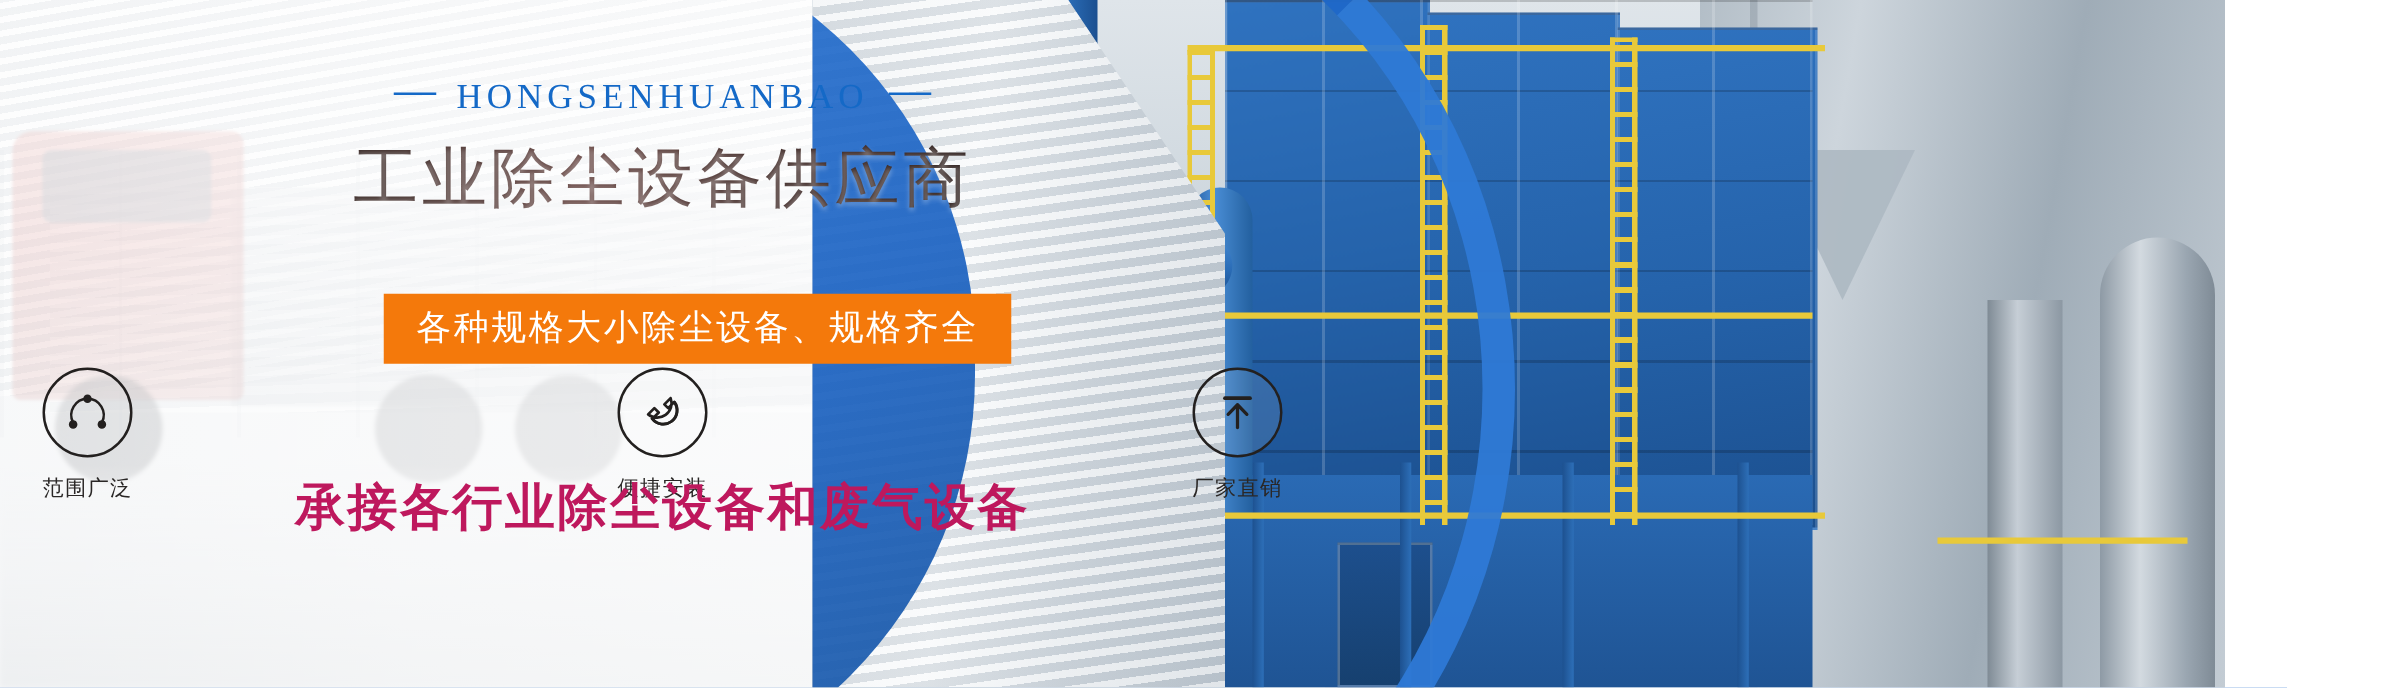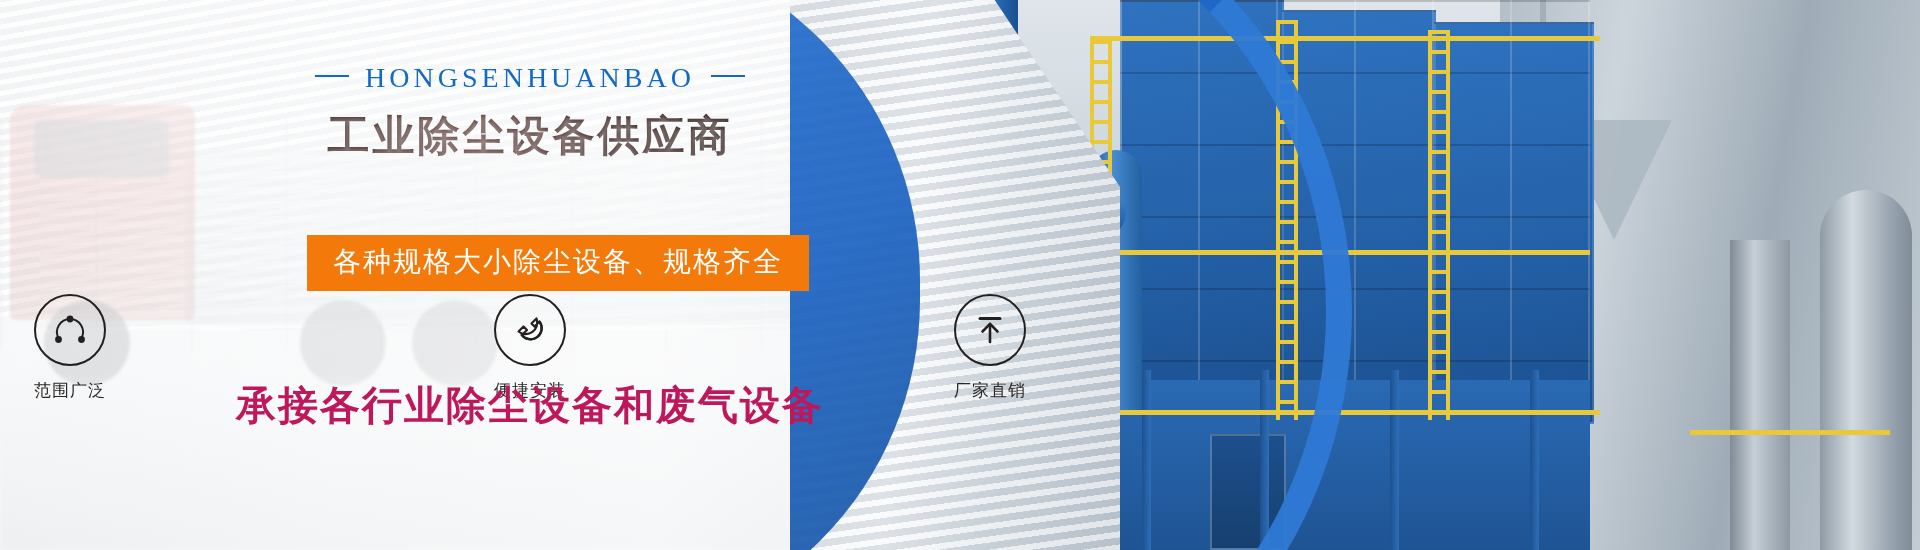--- a/index.html
+++ b/index.html
@@ -2,21 +2,21 @@
 <html><head>
 <meta charset="utf-8">
 <style>
   html, body {
     margin: 0;
     padding: 0;
     background: #ffffff;
   }
   #banner {
     position: relative;
-    width: 1920px;
+    width: 1780px;
     height: 550px;
     overflow: hidden;
     font-family: "Liberation Sans", "DejaVu Sans", sans-serif;
   }
 
   
   .bg-base {
     position: absolute;
     inset: 0;
     background: linear-gradient(160deg, #f2f4f6 0%, #e7eaed 45%, #dfe3e7 70%, #eceef0 100%);
@@ -274,22 +274,22 @@
     background: #1469c7;
     margin: 0 16px;
     position: relative;
     top: -5px;
   }
   .headline {
     position: absolute;
     left: 0; top: 108px;
     width: 1060px;
     text-align: center;
-    font-size: 42px;
-    font-weight: bold;
+    font-size: 52px;
+    font-weight: normal;
     letter-spacing: 3px;
     color: #2e2220;
     background: linear-gradient(100deg, #2b201e 0%, #3a2b28 26%, #6e4f4c 44%, #4a3431 56%, #2b201e 78%, #342625 100%);
     -webkit-background-clip: text;
     background-clip: text;
     -webkit-text-fill-color: transparent;
     text-shadow: 0 2px 4px rgba(255,255,255,0.35);
     white-space: nowrap;
   }
   .subbar {

